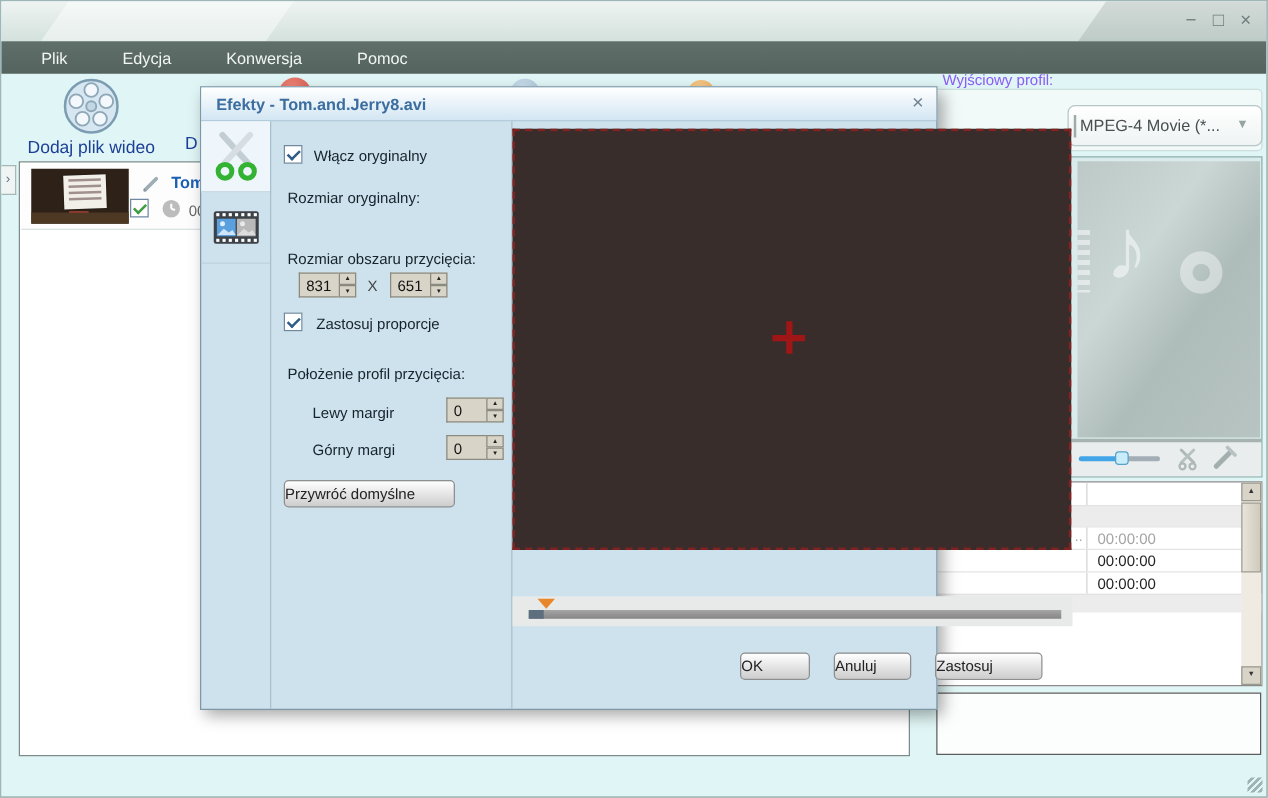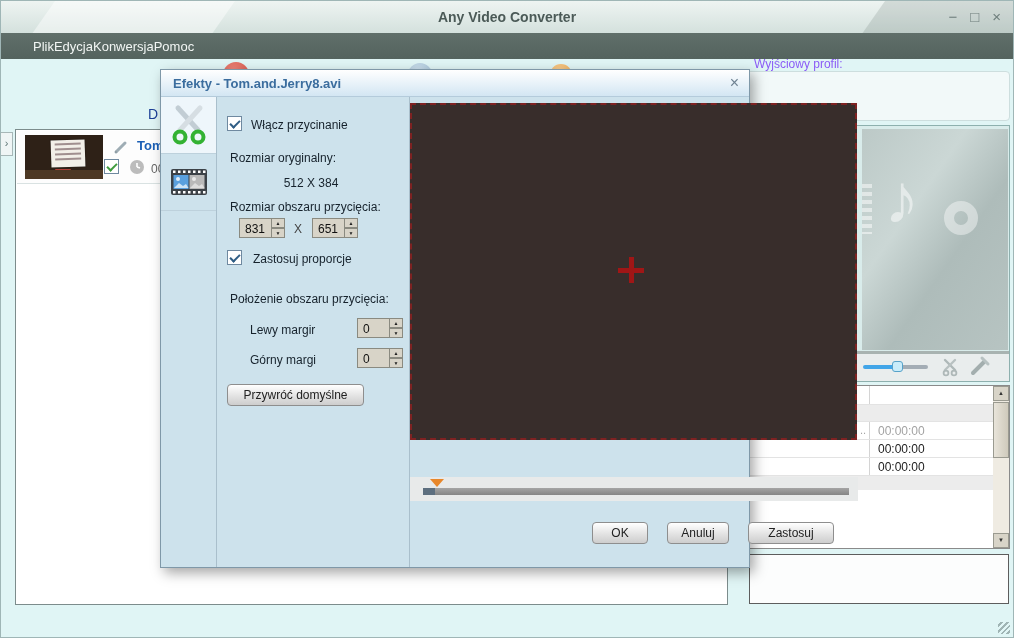--- a/index.html
+++ b/index.html
@@ -12,21 +12,21 @@
   .titlebar{position:absolute;left:0;top:0;width:100%;height:32px;
     background:linear-gradient(180deg,#eef4f2,#d4e1dd);overflow:hidden;}
   .titlebar .streak{position:absolute;top:-10px;width:180px;height:60px;background:rgba(255,255,255,.45);
     transform:skewX(-35deg);}
   .win-title{position:absolute;left:0;top:8px;width:100%;text-align:center;font-weight:bold;
     font-size:14px;color:#4b5a57;}
   .win-btns{position:absolute;right:12px;top:7px;display:flex;gap:13px;color:#6e7e7c;font-size:15px;}
   .win-btns span{cursor:default;line-height:18px;}
   .menubar{position:absolute;left:0;top:32px;width:100%;height:26px;
     background:linear-gradient(180deg,#606f6a,#54635e);display:flex;align-items:center;
-    padding-left:32px;box-sizing:border-box;}
+    padding-left:32px;gap:44px;box-sizing:border-box;}
   .menubar span{color:#f2f6f4;font-size:13px;}
 
   
   .tool-btn{position:absolute;text-align:center;color:#1c3f96;font-size:14px;}
   .circ{position:absolute;border-radius:50%;}
 
   
   .filepanel{position:absolute;left:14px;top:128px;width:713px;height:476px;background:#fff;
     border:1px solid #7c8c8c;box-sizing:border-box;}
   .fileitem{position:absolute;left:1px;top:1px;width:709px;height:52px;background:#fdfdfd;
@@ -96,21 +96,21 @@
     display:flex;align-items:center;justify-content:center;box-sizing:border-box;}
   .tool-tab.active{background:#eef6fb;}
   .dlabel{position:absolute;font-size:12px;color:#16222c;white-space:nowrap;}
   .spin{position:absolute;display:flex;height:20px;}
   .spin .v{width:32px;background:#d8d4c8;border:1px solid #8a8a80;border-right:none;font-size:12px;
     color:#111;padding:3px 0 0 5px;box-sizing:border-box;}
   .spin .btns{width:14px;display:flex;flex-direction:column;}
   .spin .btns span{flex:1;background:#d8d4c8;border:1px solid #8a8a80;font-size:5px;line-height:8px;
     text-align:center;color:#222;box-sizing:border-box;}
   .btn{position:absolute;background:linear-gradient(180deg,#ffffff,#e3e3e3 55%,#cdcdcd);
-    border:1px solid #8e8e8e;border-radius:4px;font-size:12px;color:#222;text-align:center;box-sizing:border-box;}
+    border:1px solid #8e8e8e;border-radius:4px;font-size:12px;color:#222;text-align:left;box-sizing:border-box;}
   .video-frame{position:absolute;left:249px;top:33px;width:447px;height:337px;background:#382d2b;
     border:2px dashed #7e2222;box-sizing:border-box;}
   .xh{position:absolute;background:#a01616;}
   .playbar{position:absolute;left:249px;top:376px;width:448px;height:31px;
     background:linear-gradient(180deg,#f7f7f7,#dadada);border-top:1px solid #c4c4c4;border-bottom:1px solid #bbb;box-sizing:border-box;}
   .pausebars{position:absolute;left:14px;top:7px;display:flex;gap:4px;}
   .pausebars i{display:block;width:5px;height:15px;background:#93a3ad;border:1px solid #6d7d87;box-sizing:border-box;}
   .stopbtn{position:absolute;left:44px;top:7px;width:16px;height:15px;border:2px solid #9fafb9;border-radius:4px;box-sizing:border-box;}
   .stopbtn i{display:block;width:8px;height:3px;background:#7d8d97;margin:5px auto 0;}
   .timetxt{position:absolute;left:470px;top:7px;width:200px;font-size:13px;color:#4c4c4c;}
@@ -121,44 +121,60 @@
     border-right:7px solid transparent;border-top:8px solid #e8872a;}
 </style>
 </head>
 <body>
 
 <div class="app">
 
   <div class="titlebar">
     <div class="streak" style="left:40px"></div>
     <div class="streak" style="left:870px;background:rgba(90,105,100,.18)"></div>
-    <div class="win-title">Any Video Converter</div>
     <div class="win-btns">
       <span>−</span>
       <span>□</span>
       <span>×</span>
     </div>
   </div>
 
   <div class="menubar">
     <span>Plik</span>
     <span>Edycja</span>
     <span>Konwersja</span>
     <span>Pomoc</span>
   </div>
 
+  <div class="tool-btn" style="left:20px;top:60px;width:104px;">
+    <svg width="48" height="48" style="display:block;margin:0 auto" viewBox="0 0 48 48">
+      <circle cx="24" cy="24" r="21" fill="#d7e7f1" stroke="#7c9cb2" stroke-width="2"></circle>
+      <circle cx="24" cy="11" r="5.5" fill="#f2f8fc" stroke="#8fa8b8" stroke-width="1.5"></circle>
+      <circle cx="36" cy="20" r="5.5" fill="#f2f8fc" stroke="#8fa8b8" stroke-width="1.5"></circle>
+      <circle cx="31" cy="34" r="5.5" fill="#f2f8fc" stroke="#8fa8b8" stroke-width="1.5"></circle>
+      <circle cx="17" cy="34" r="5.5" fill="#f2f8fc" stroke="#8fa8b8" stroke-width="1.5"></circle>
+      <circle cx="12" cy="20" r="5.5" fill="#f2f8fc" stroke="#8fa8b8" stroke-width="1.5"></circle>
+      <circle cx="24" cy="24" r="4" fill="#c3d6e4" stroke="#8fa8b8" stroke-width="1.5"></circle>
+    </svg>
+    <span>Dodaj plik wideo</span>
+  </div>
   <span class="t" style="left:147px;top:105px;font-size:14px;color:#1c3f96">D</span>
 
   <div class="circ" style="left:222px;top:61px;width:26px;height:26px;background:radial-gradient(circle at 40% 35%,#f08a7e,#d04c40)"></div>
   <div class="circ" style="left:407px;top:62px;width:24px;height:24px;background:radial-gradient(circle at 40% 35%,#cfe2ee,#9dbcd2)"></div>
   <div class="circ" style="left:549px;top:63px;width:22px;height:22px;background:radial-gradient(circle at 40% 35%,#f7cf95,#eda74e)"></div>
 
   <span class="t" style="left:753px;top:56px;color:#8b5cf6">Wyjściowy profil:</span>
 
   <div class="profile-bar"></div>
+  <div class="dropdown">
+    <span class="iconedge"></span>
+    <span class="val">MPEG-4 Movie (*...</span>
+    <span class="caret">▼</span>
+  </div>
 
   <div class="rp-box"></div>
   <div class="rp-preview">
     <div class="strip"></div>
     <div class="note">♪</div>
     <div class="disc"></div>
   </div>
   <div class="rp-divider"></div>
   <div class="rp-sliderrow"></div>
   <div class="vol-track" style="left:862px;top:364px;width:35px;background:#41a5e8"></div>
@@ -271,24 +287,23 @@
           <path d="M4 20 l5-5 4 3 3-2 2.5 4z" fill="#cfe4f6"></path>
         <rect x="19.5" y="7" width="15" height="14" fill="#b9b9b9"></rect>
         <circle cx="24" cy="11" r="2" fill="#e9e9e9"></circle>
           <path d="M20 20 l5-5 4 3 3-2 2.5 4z" fill="#dddddd"></path>
       </svg>
     </div>
 
     <div class="cb" style="left:66px;top:46px">
         <span class="mark"></span>
       </div>
-    <span class="dlabel" style="left:90px;top:48px">Włącz przycinanie</span>
+    <span class="dlabel" style="left:90px;top:48px">Włącz oryginalny</span>
 
     <span class="dlabel" style="left:69px;top:81px">Rozmiar oryginalny:</span>
-    <span class="dlabel" style="left:55px;top:106px;width:190px;text-align:center">512 X 384</span>
 
     <span class="dlabel" style="left:69px;top:130px">Rozmiar obszaru przycięcia:</span>
     <div class="spin" style="left:78px;top:148px">
       <span class="v">831</span>
       <span class="btns">
         <span>▲</span>
         <span>▼</span>
       </span>
     </div>
     <span class="dlabel" style="left:133px;top:152px;color:#444">X</span>
@@ -298,21 +313,21 @@
         <span>▲</span>
         <span>▼</span>
       </span>
     </div>
 
     <div class="cb" style="left:66px;top:180px">
         <span class="mark"></span>
       </div>
     <span class="dlabel" style="left:92px;top:182px">Zastosuj proporcje</span>
 
-    <span class="dlabel" style="left:69px;top:222px">Położenie obszaru przycięcia:</span>
+    <span class="dlabel" style="left:69px;top:222px">Położenie profil przycięcia:</span>
 
     <span class="dlabel" style="left:89px;top:253px">Lewy margir</span>
     <div class="spin" style="left:196px;top:248px">
       <span class="v">0</span>
       <span class="btns">
         <span>▲</span>
         <span>▼</span>
       </span>
     </div>
 

